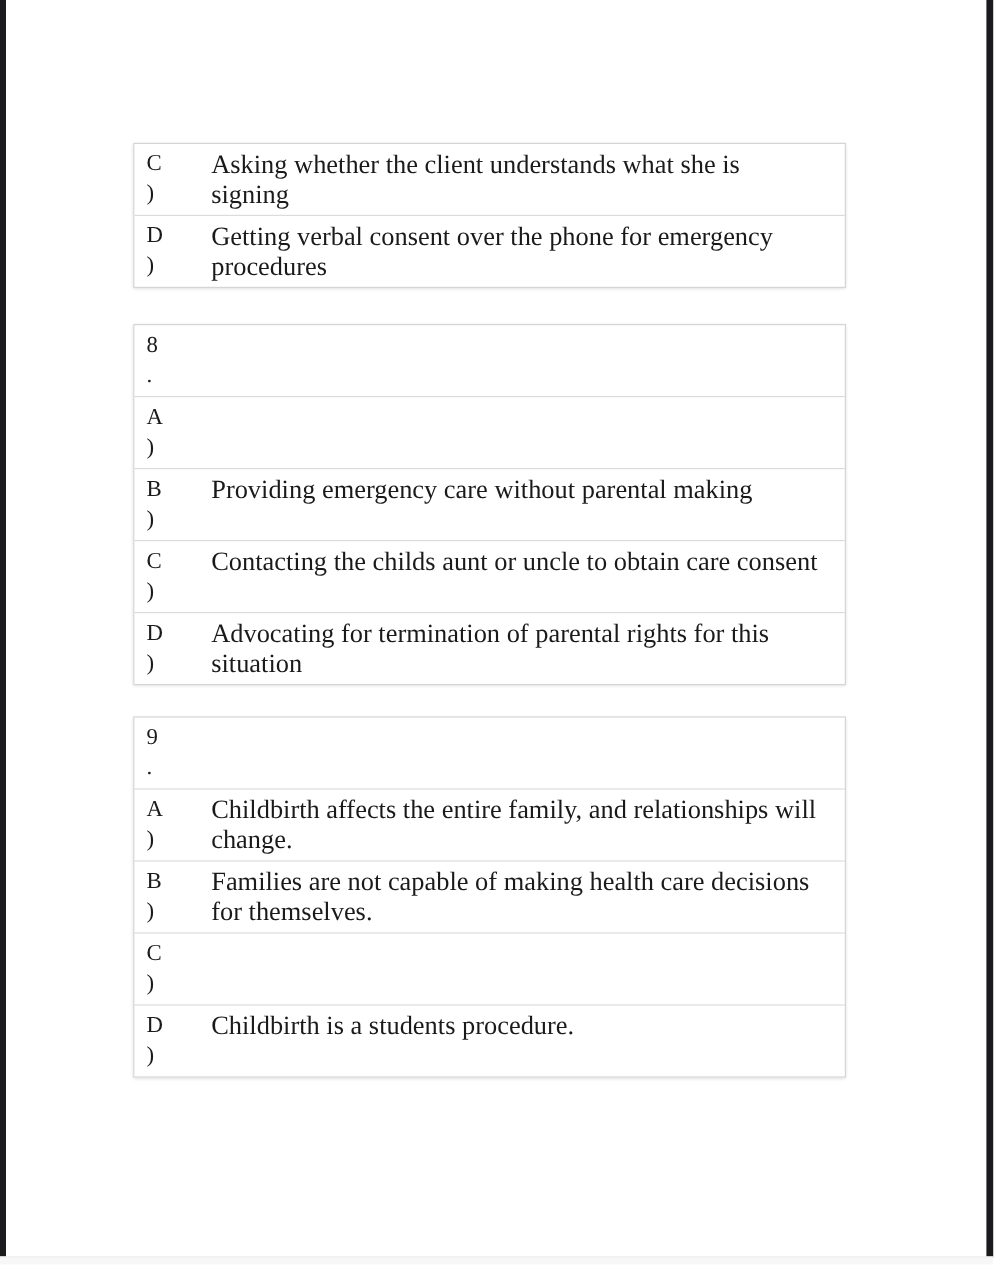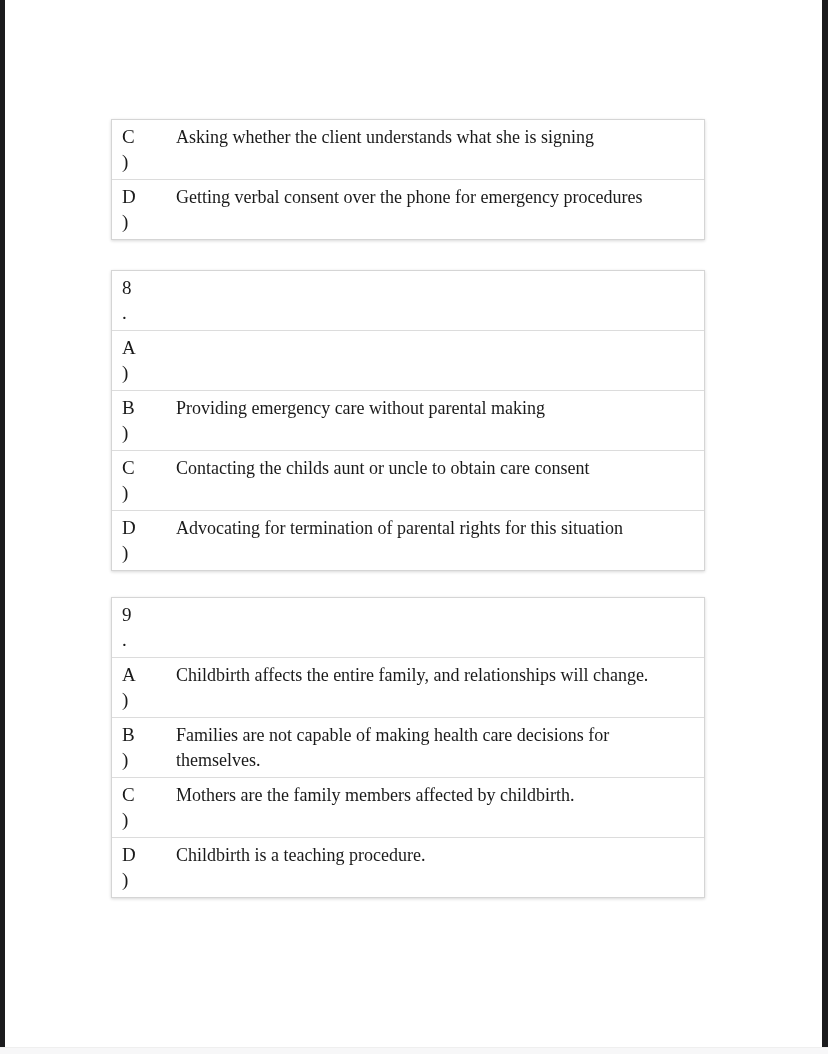--- a/index.html
+++ b/index.html
@@ -59,21 +59,21 @@
     flex: 0 0 64px;
     padding: 5px 0 5px 10px;
     font-size: 19px;
     line-height: 24.5px;
   }
   .cell-marker span { display: block; }
   .cell-text {
     box-sizing: border-box;
     flex: 1 1 auto;
     padding: 5px 20px 5px 0;
-    font-size: 18px;
+    font-size: 22px;
     line-height: 24.5px;
   }
 </style>
 </head>
 <body>
 
 <div class="viewport">
   <div class="edge-strip left"></div>
   <div class="edge-strip right"></div>
   <div class="bottom-bar"></div>
@@ -152,25 +152,24 @@
           <span>B</span>
           <span>)</span>
         </div>
         <div class="cell-text">Families are not capable of making health care decisions for themselves.</div>
       </div>
       <div class="row opt">
         <div class="cell-marker">
           <span>C</span>
           <span>)</span>
         </div>
-        <div class="cell-text">Mothers are the family members affected by childbirth.</div>
       </div>
       <div class="row opt">
         <div class="cell-marker">
           <span>D</span>
           <span>)</span>
         </div>
-        <div class="cell-text">Childbirth is a teaching procedure.</div>
+        <div class="cell-text">Childbirth is a students procedure.</div>
       </div>
     </div>
 
   </div>
 </div>
 
 </body></html>

